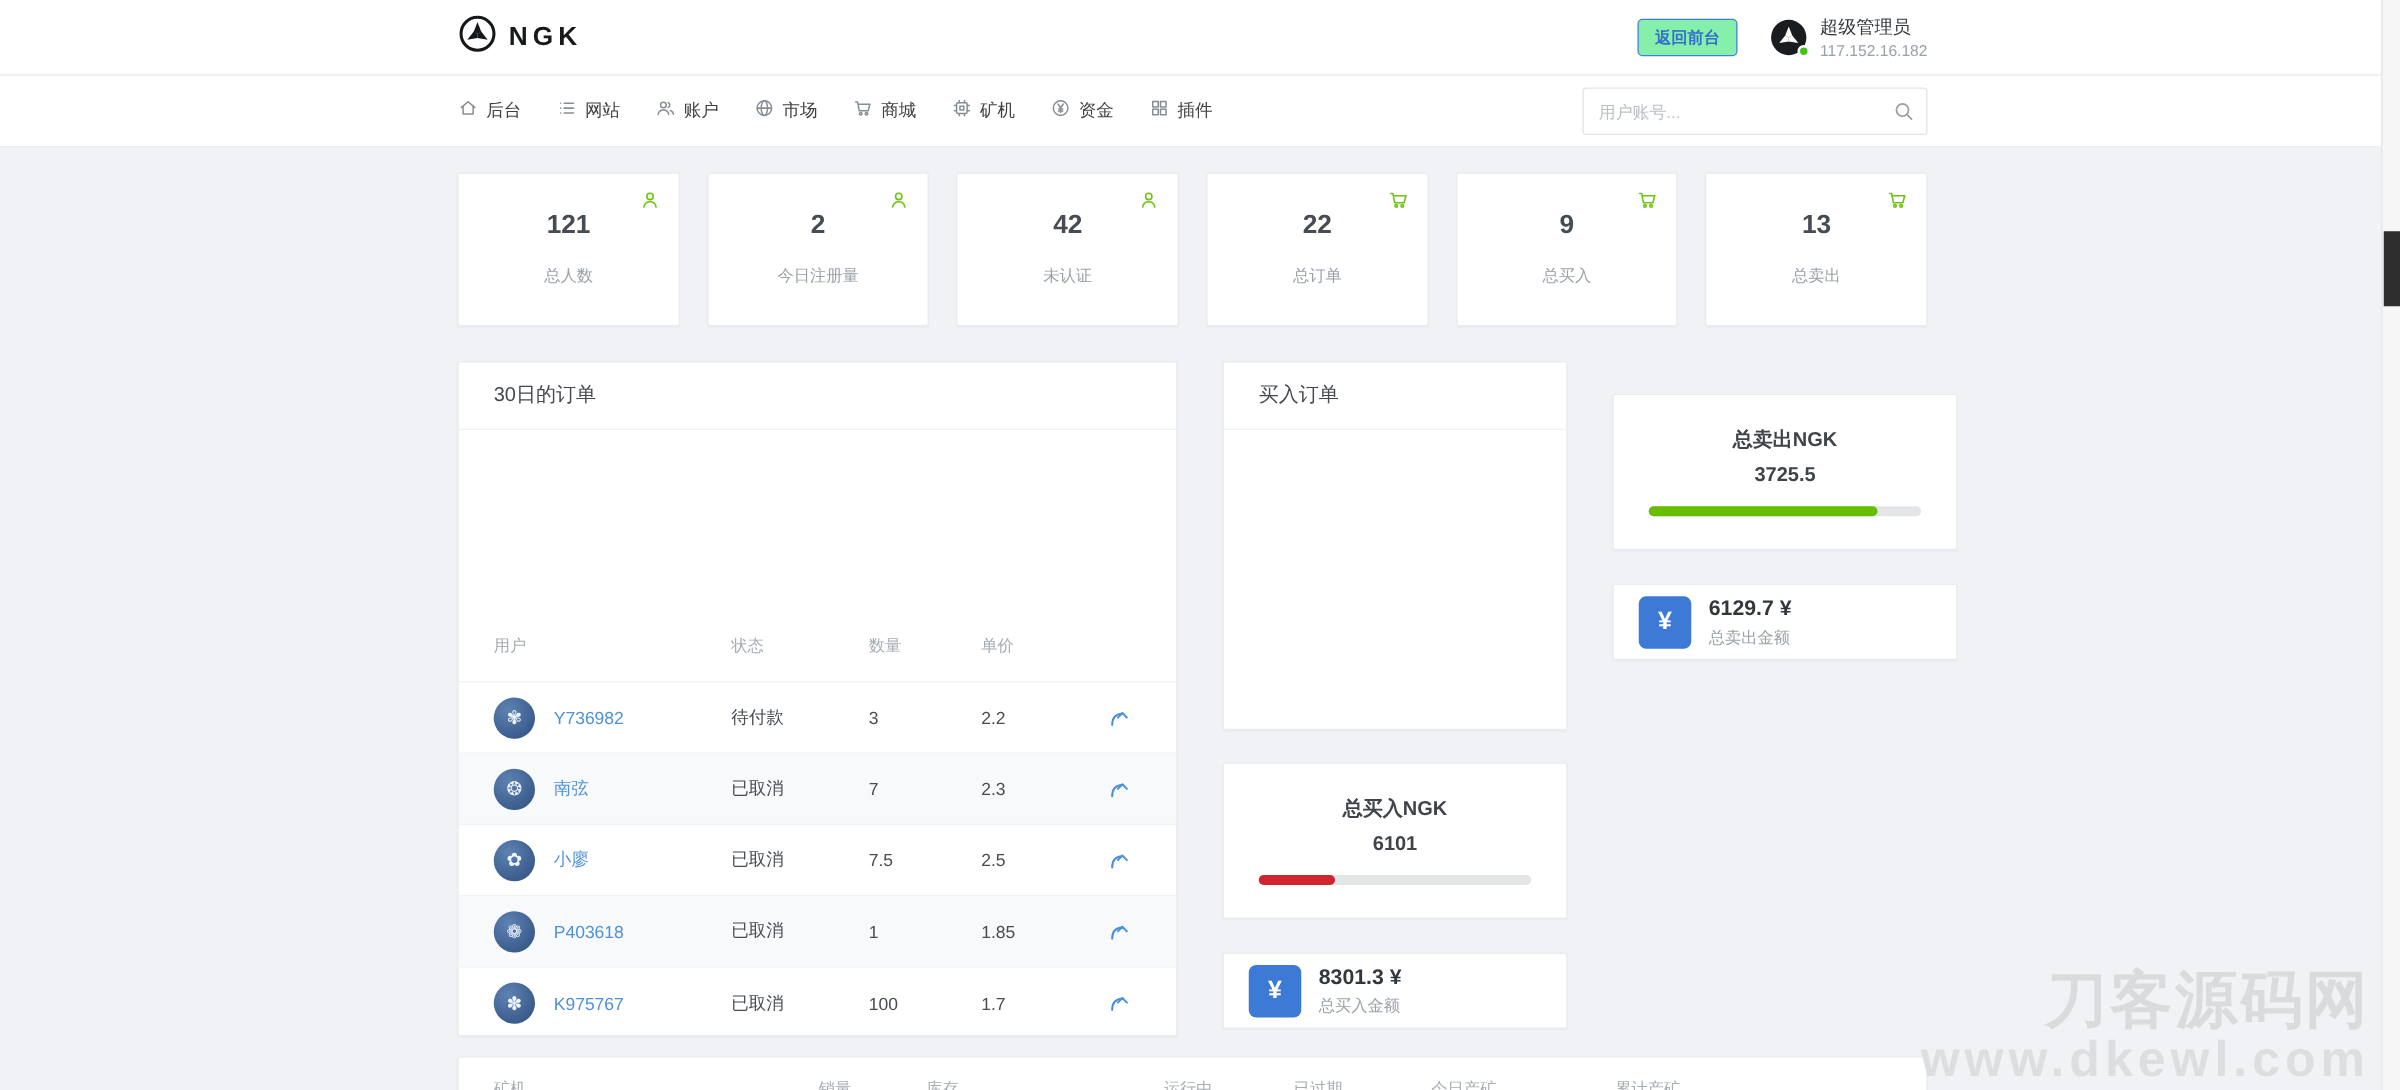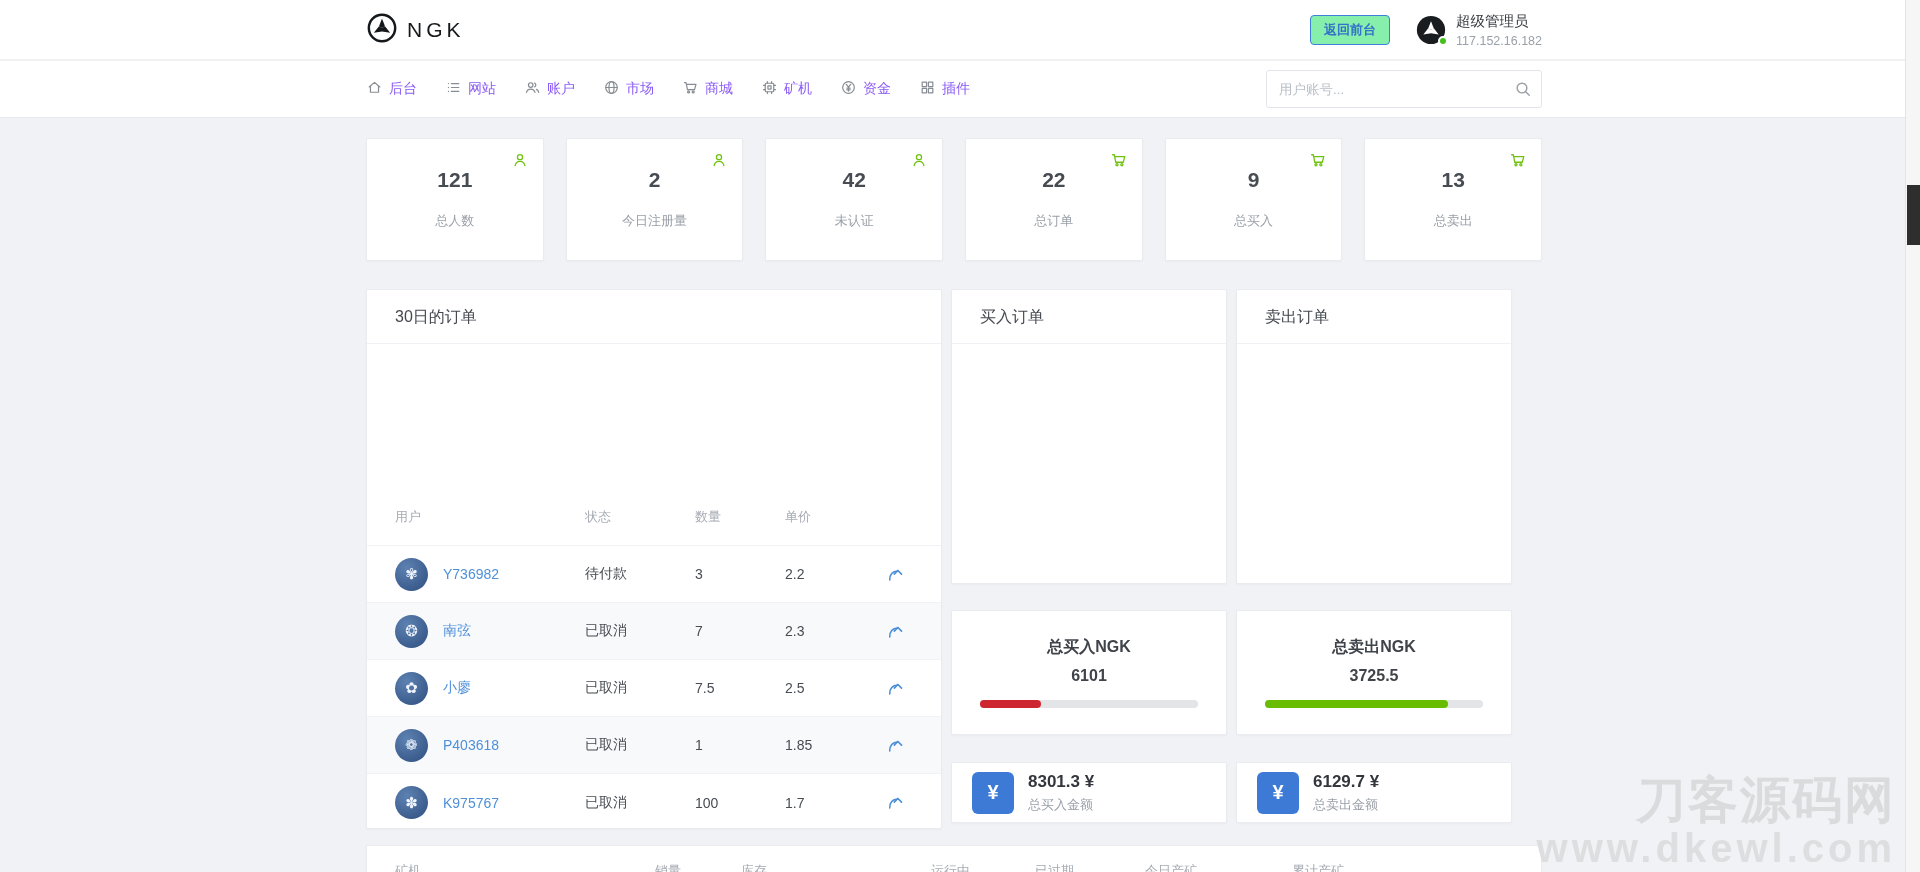--- a/index.html
+++ b/index.html
@@ -4,50 +4,50 @@
 <style>
   * { margin:0; padding:0; box-sizing:border-box; }
   html,body { width:1920px; height:872px; font-family:"Liberation Sans","DejaVu Sans",sans-serif; }
   .page { position:relative; width:1920px; height:872px; background:#f0f2f5; overflow:hidden; }
   .container { width:1176px; margin-left:366px; }
 
   
   .topbar { position:absolute; top:0; left:0; width:100%; height:60px; background:#fff; border-bottom:1px solid #f0f0f0; z-index:3; }
   .topbar-inner { display:flex; align-items:center; justify-content:space-between; height:100%; }
   .brand { display:flex; align-items:center; gap:9px; }
-  .brand-text { font-size:21px; font-weight:400; letter-spacing:4px; color:#16181a; }
+  .brand-text { font-size:21px; font-weight:700; letter-spacing:4px; color:#16181a; }
   .topbar-right { display:flex; align-items:center; }
   .back-btn { border:1px solid #3d7fd9; color:#3472c9; background:#86efac; border-radius:4px; font-size:13px; font-weight:700; padding:5px 13px; cursor:pointer; font-family:inherit; }
   .avatar-wrap { position:relative; width:30px; height:30px; margin-left:26px; cursor:pointer; }
   .status-dot { position:absolute; right:-2px; bottom:-1px; width:10px; height:10px; background:#45c01a; border-radius:50%; border:2px solid #fff; }
   .user-meta { margin-left:10px; }
   .user-name { font-size:14.5px; color:#33373c; }
   .user-ip { font-size:12.5px; color:#9aa1a9; margin-top:3px; }
 
   
   .navbar { position:absolute; top:61px; left:0; width:100%; height:57px; background:#fff; border-bottom:1px solid #e7e9ee; z-index:2; }
   .nav-inner { display:flex; align-items:center; justify-content:space-between; height:100%; }
   .nav-items { display:flex; align-items:center; gap:28px; }
-  .nav-item { display:flex; align-items:center; gap:6px; color:#8b5cf6; font-size:14px; cursor:pointer; white-space:nowrap;font-family:Liberation Mono, monospace; }
+  .nav-item { display:flex; align-items:center; gap:6px; color:#404040; font-size:14px; cursor:pointer; white-space:nowrap;font-family:Liberation Mono, monospace; }
   .nav-item svg { width:17px; height:17px; color:#878d94; }
   .search-box { position:relative; width:276px; }
   .search-box input { width:100%; height:38px; border:1px solid #e2e4e9; border-radius:3px; padding:0 34px 0 12px; font-size:13.5px; color:#333; outline:none; font-family:inherit; }
   .search-box input::placeholder { color:#b9bfc7; }
   .search-btn { position:absolute; right:9px; top:9px; width:20px; height:20px; color:#9aa0a6; cursor:pointer; }
 
   
   .main { position:absolute; top:138px; left:366px; width:1176px; }
 
   .stats-row { display:flex; gap:22px; height:123px; }
   .stat-card { flex:1; background:#fff; border:1px solid #e9ebef; border-radius:2px; position:relative; display:flex; flex-direction:column; align-items:center; justify-content:center; box-shadow:0 1px 2px rgba(0,0,0,.03); }
   .stat-icon { position:absolute; top:12px; right:14px; width:18px; height:18px; }
   .stat-value { font-size:21px; font-weight:700; color:#474c53; line-height:1; }
   .stat-label { font-size:13px; color:#9aa0a8; margin-top:22px; }
 
-  .grid { display:grid; grid-template-columns:576px 276px 276px; gap:9px; margin-top:28px; align-items:start; }
+  .grid { display:grid; grid-template-columns:576px 276px 276px; gap:36px; margin-top:28px; align-items:start; }
   .panel { background:#fff; border:1px solid #e9ebef; border-radius:2px; box-shadow:0 1px 2px rgba(0,0,0,.03); }
   .panel-header { height:54px; line-height:53px; padding:0 28px; font-size:16px; color:#45494f; border-bottom:1px solid #f0f1f4; }
 
   .orders-panel { height:540px; overflow:hidden; }
   .chart-empty { height:145px; }
   .otable-head, .orow { display:grid; grid-template-columns:190px 110px 90px 90px 1fr; padding:0 28px; align-items:center; }
   .otable-head { height:57px; color:#a6acb4; font-size:13px; border-bottom:1px solid #f1f2f5; }
   .orow { height:57px; font-size:14px; color:#474c53; border-bottom:1px solid #f1f2f5; }
   .orow:last-child { border-bottom:none; }
   .orow.striped { background:#f8f9fb; }
@@ -352,23 +352,20 @@
         <div class="panel money-card">
           <div class="yen-box">¥</div>
           <div class="money-meta">
             <div class="money-value">8301.3 ¥</div>
             <div class="money-label">总买入金额</div>
           </div>
         </div>
       </div>
 
       <div>
-        <div class="panel side-panel">
-          <div class="panel-header">卖出订单</div>
-        </div>
         <div class="panel ngk-card">
           <div class="ngk-title">总卖出NGK</div>
           <div class="ngk-value">3725.5</div>
           <div class="bar">
             <div class="bar-fill" style="width: 84%; background: rgb(104, 189, 1);"></div>
           </div>
         </div>
         <div class="panel money-card">
           <div class="yen-box">¥</div>
           <div class="money-meta">

